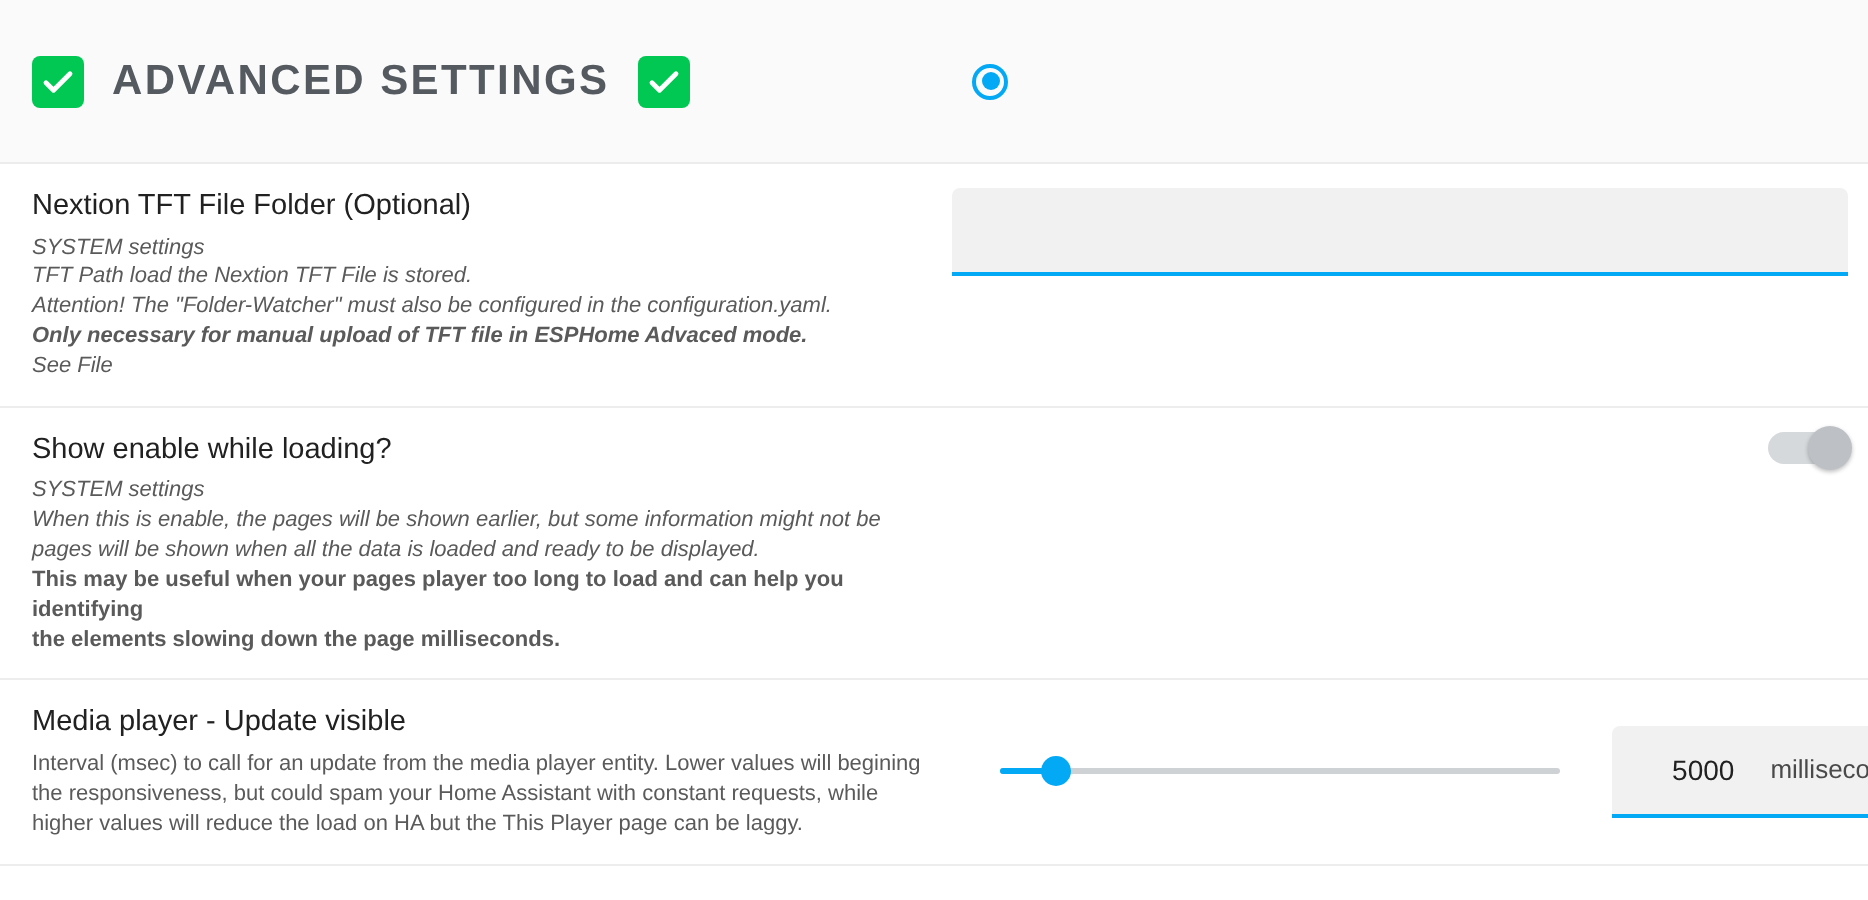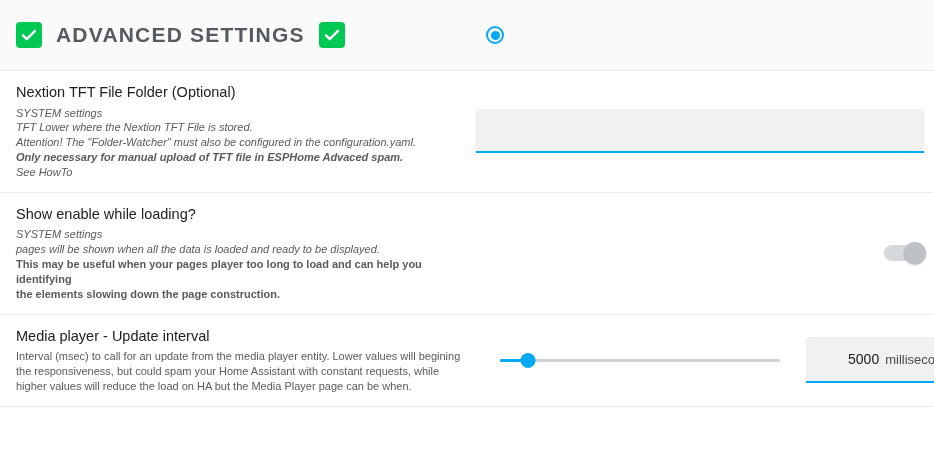--- a/index.html
+++ b/index.html
@@ -8,21 +8,21 @@
     width: 934px;
     height: 450px;
     background: #ffffff;
     font-family: "Liberation Sans", sans-serif;
     color: #212121;
     overflow: hidden;
   }
 
   
   .header {
-    height: 71px;
+    height: 82px;
     display: flex;
     align-items: center;
     padding: 0 16px;
     background: #fafafa;
     border-bottom: 1px solid #ececec;
     position: relative;
   }
   .check-box {
     width: 26px;
     height: 26px;
@@ -65,21 +65,21 @@
   .radio-inner {
     width: 9px;
     height: 9px;
     border-radius: 50%;
     background: #03a9f4;
   }
 
   
   .row {
     display: flex;
-    align-items: center;
+    align-items: flex-start;
     padding: 12px 16px 12px 16px;
     border-bottom: 1px solid #ededed;
     background: #ffffff;
     position: relative;
   }
   .row-left { width: 460px; flex: none; padding-right: 10px; }
   .row-right { flex: 1; display: flex; align-items: center; }
 
   .label {
     font-size: 14.5px;
@@ -171,21 +171,21 @@
     display: flex;
     align-items: center;
     margin-left: 26px;
     flex: none;
   }
   .numfield .val {
     width: 80px;
     text-align: right;
     font-size: 14px;
     color: #212121;
-    padding-right: 6px;
+    padding-right: 18px;
   }
   .numfield .unit {
     font-size: 13px;
     color: #4a4a4a;
     white-space: nowrap;
   }
 
   .row.r-media { align-items: center; }
   .row.r-media .row-left { align-self: flex-start; }
 </style>
@@ -212,53 +212,54 @@
     <div class="radio-outer">
       <div class="radio-inner"></div>
     </div>
   </div>
 </div>
 
 <div class="row">
   <div class="row-left">
     <div class="label">Nextion TFT File Folder (Optional)</div>
     <div class="desc italic">SYSTEM settings</div>
-    <div class="desc italic">TFT Lower where the Nextion TFT File is stored.</div>
+    <div class="desc italic">TFT Path load the Nextion TFT File is stored.</div>
     <div class="desc italic">
       <span>Attention! The "Folder-Watcher" must also be configured in the configuration.yaml.</span>
     </div>
-    <div class="desc" style="font-style:italic;font-weight:bold">Only necessary for manual upload of TFT file in ESPHome Advaced spam.</div>
-    <div class="desc italic">See HowTo</div>
+    <div class="desc" style="font-style:italic;font-weight:bold">Only necessary for manual upload of TFT file in ESPHome Advaced mode.</div>
+    <div class="desc italic">See File</div>
   </div>
   <div class="row-right">
     <input class="textfield" type="text" value="" style="">
   </div>
 </div>
 
 <div class="row">
   <div class="row-left">
     <div class="label">Show enable while loading?</div>
     <div class="desc italic">SYSTEM settings</div>
+    <div class="desc italic">When this is enable, the pages will be shown earlier, but some information might not be</div>
     <div class="desc italic">pages will be shown when all the data is loaded and ready to be displayed.</div>
     <div class="desc" style="font-weight:bold">This may be useful when your pages player too long to load and can help you identifying</div>
-    <div class="desc" style="font-weight:bold">the elements slowing down the page construction.</div>
+    <div class="desc" style="font-weight:bold">the elements slowing down the page milliseconds.</div>
   </div>
   <div class="row-right">
     <div class="toggle">
       <div class="knob"></div>
     </div>
   </div>
 </div>
 
 <div class="row r-media">
   <div class="row-left">
-    <div class="label">Media player - Update interval</div>
+    <div class="label">Media player - Update visible</div>
     <div class="desc">Interval (msec) to call for an update from the media player entity. Lower values will begining</div>
     <div class="desc">the responsiveness, but could spam your Home Assistant with constant requests, while</div>
-    <div class="desc">higher values will reduce the load on HA but the Media Player page can be when.</div>
+    <div class="desc">higher values will reduce the load on HA but the This Player page can be laggy.</div>
   </div>
   <div class="row-right">
     <div class="slider-wrap">
       <div class="track"></div>
       <div class="track-fill" style="width:10%"></div>
       <div class="thumb" style="left:10%"></div>
     </div>
     <div class="numfield">
       <div class="val">5000</div>
       <div class="unit">milliseconds</div>

